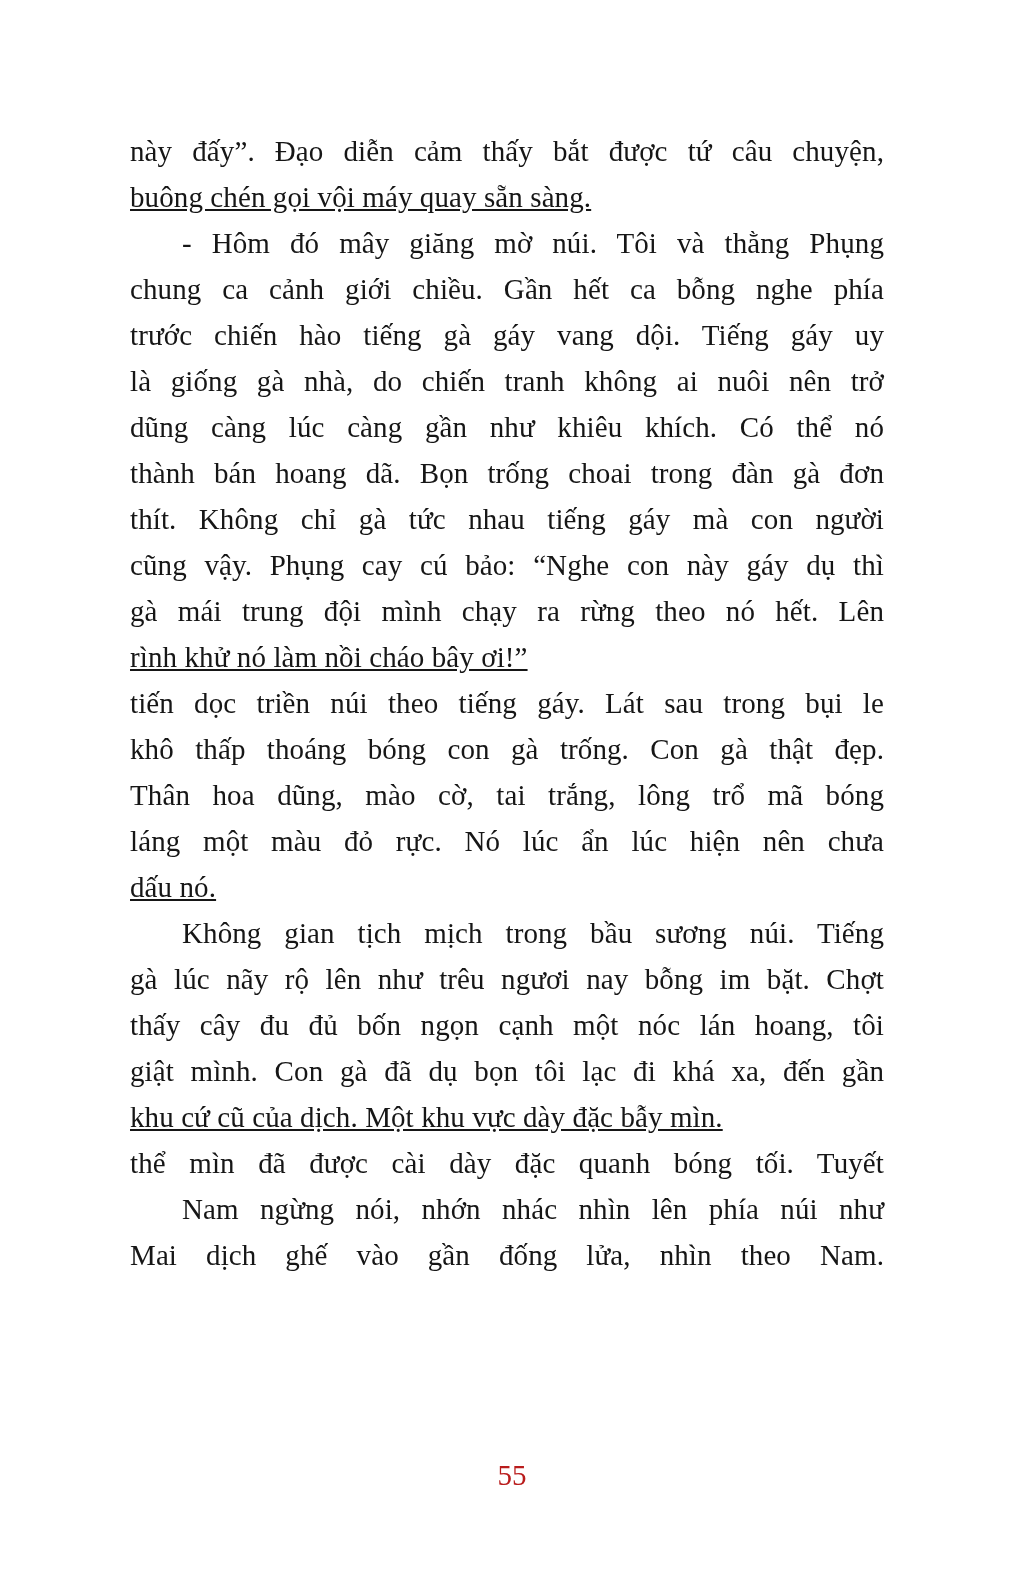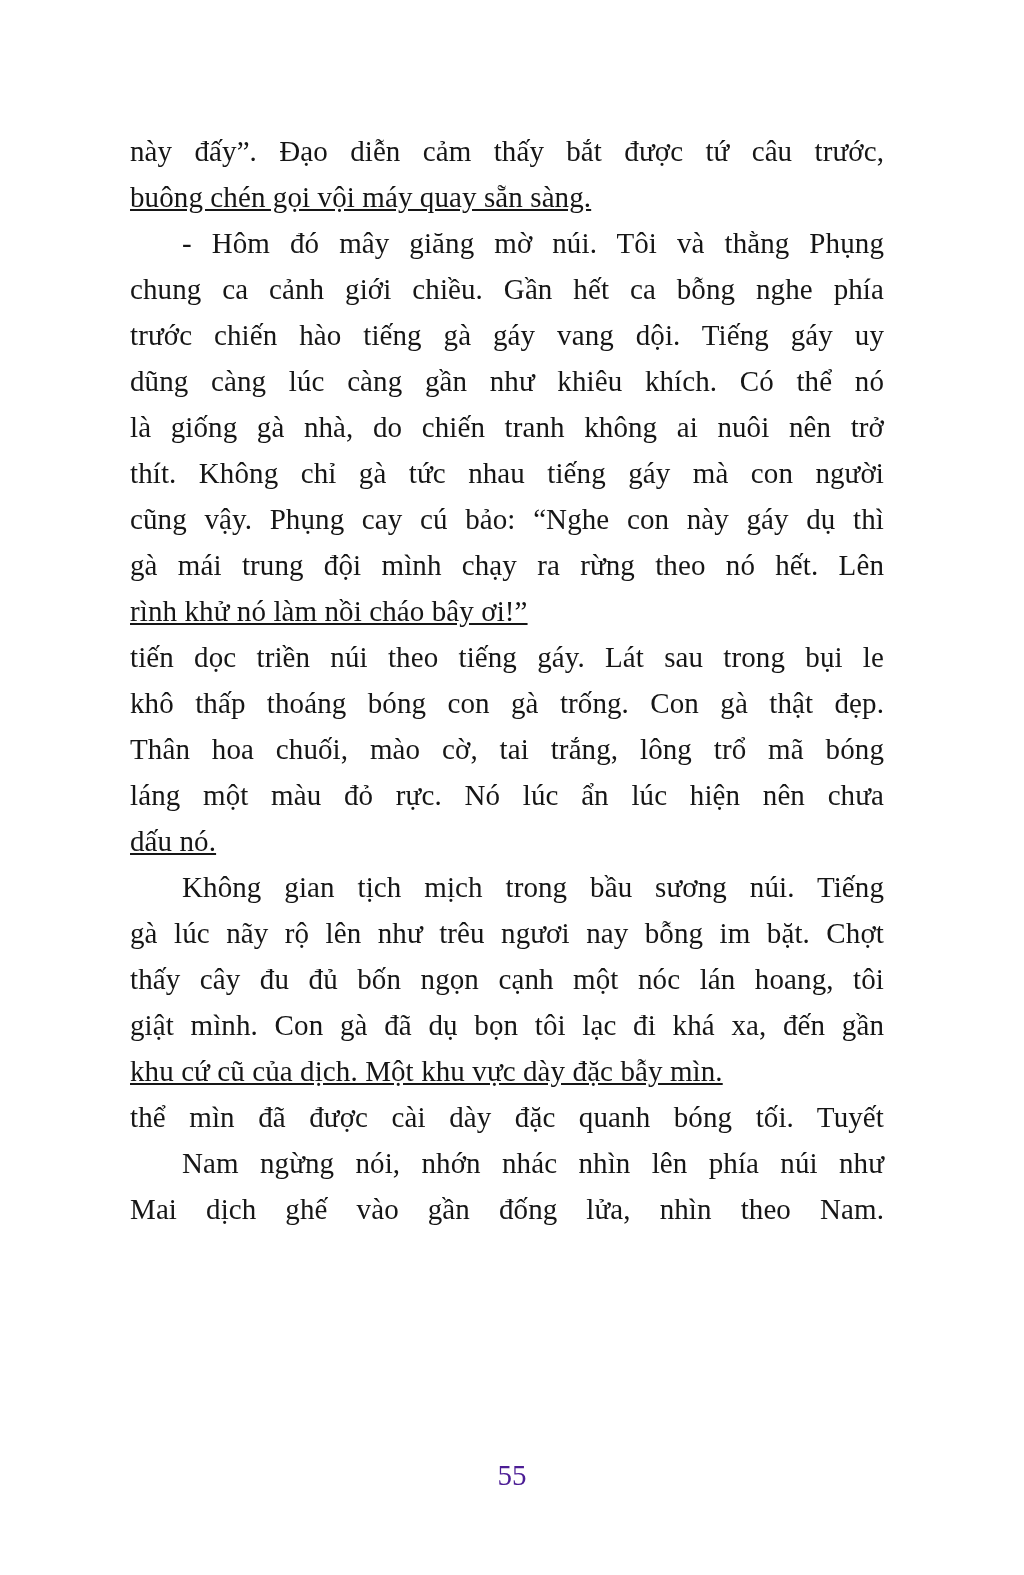--- a/index.html
+++ b/index.html
@@ -36,41 +36,42 @@
     font-family: Liberation Serif, serif;
   }
   .folio {
     position: absolute;
     left: 0;
     top: 1455px;
     width: 1024px;
     text-align: center;
     font-size: 29px;
     line-height: 40px;
-    color: #4c1d95;
+    color: #b91c1c;
   }
 </style>
 </head>
 <body>
 
 <div class="text-block">
-  <div class="ln">này đấy”. Đạo diễn cảm thấy bắt được tứ câu trước,</div>
+  <div class="ln">này đấy”. Đạo diễn cảm thấy bắt được tứ câu chuyện,</div>
   <div class="ln end">buông chén gọi vội máy quay sẵn sàng.</div>
   <div class="ln ind">- Hôm đó mây giăng mờ núi. Tôi và thằng Phụng</div>
   <div class="ln">chung ca cảnh giới chiều. Gần hết ca bỗng nghe phía</div>
   <div class="ln">trước chiến hào tiếng gà gáy vang dội. Tiếng gáy uy</div>
+  <div class="ln">là giống gà nhà, do chiến tranh không ai nuôi nên trở</div>
   <div class="ln">dũng càng lúc càng gần như khiêu khích. Có thể nó</div>
-  <div class="ln">là giống gà nhà, do chiến tranh không ai nuôi nên trở</div>
+  <div class="ln">thành bán hoang dã. Bọn trống choai trong đàn gà đơn</div>
   <div class="ln">thít. Không chỉ gà tức nhau tiếng gáy mà con người</div>
   <div class="ln">cũng vậy. Phụng cay cú bảo: “Nghe con này gáy dụ thì</div>
   <div class="ln">gà mái trung đội mình chạy ra rừng theo nó hết. Lên</div>
   <div class="ln end">rình khử nó làm nồi cháo bây ơi!”</div>
   <div class="ln">tiến dọc triền núi theo tiếng gáy. Lát sau trong bụi le</div>
   <div class="ln">khô thấp thoáng bóng con gà trống. Con gà thật đẹp.</div>
-  <div class="ln">Thân hoa chuối, mào cờ, tai trắng, lông trổ mã bóng</div>
+  <div class="ln">Thân hoa dũng, mào cờ, tai trắng, lông trổ mã bóng</div>
   <div class="ln">láng một màu đỏ rực. Nó lúc ẩn lúc hiện nên chưa</div>
   <div class="ln end">dấu nó.</div>
   <div class="ln ind">Không gian tịch mịch trong bầu sương núi. Tiếng</div>
   <div class="ln">gà lúc nãy rộ lên như trêu ngươi nay bỗng im bặt. Chợt</div>
   <div class="ln">thấy cây đu đủ bốn ngọn cạnh một nóc lán hoang, tôi</div>
   <div class="ln">giật mình. Con gà đã dụ bọn tôi lạc đi khá xa, đến gần</div>
   <div class="ln end">khu cứ cũ của dịch. Một khu vực dày đặc bẫy mìn.</div>
   <div class="ln">thể mìn đã được cài dày đặc quanh bóng tối. Tuyết</div>
   <div class="ln ind">Nam ngừng nói, nhớn nhác nhìn lên phía núi như</div>
   <div class="ln">Mai dịch ghế vào gần đống lửa, nhìn theo Nam.</div>

